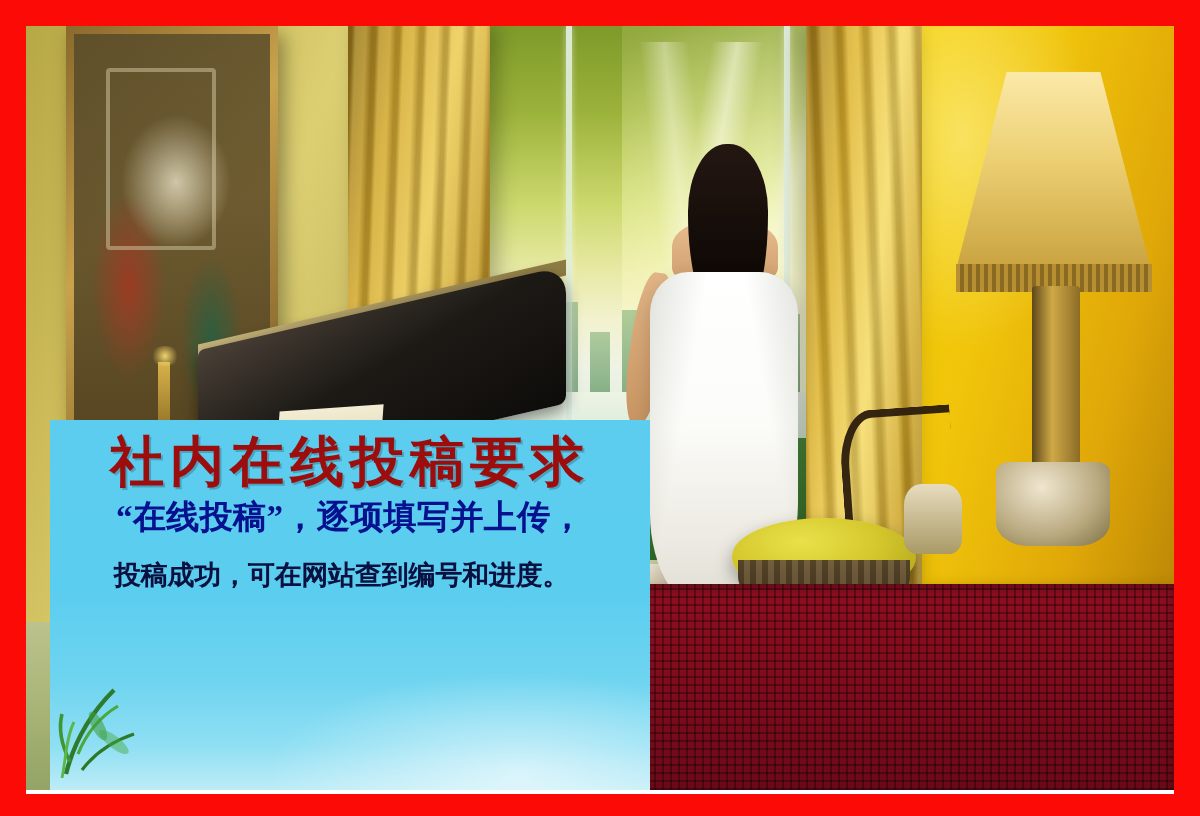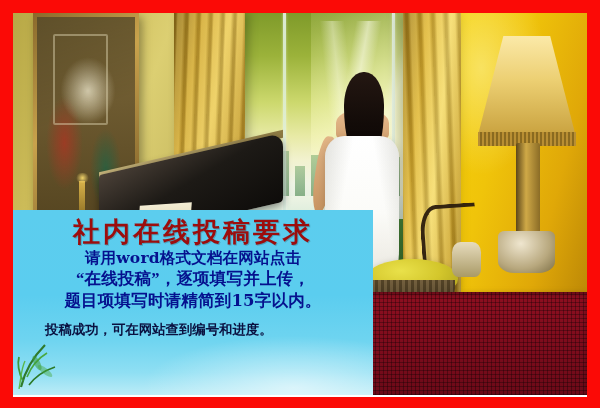--- a/index.html
+++ b/index.html
@@ -604,38 +604,36 @@
     <div class="stool-leg" style="right:25%"></div>
     <div class="console"></div>
     <div class="lamp-shade"></div>
     <div class="lamp-fringe"></div>
     <div class="lamp-stem"></div>
     <div class="lamp-base"></div>
     <div class="vase"></div>
 
     <div class="carpet"></div>
 
-    <div id="notice" style="left:0; top:197px; width:360px; height:185px;">
+    <div id="notice" style="left:12px; top:197px; width:300px; height:185px;">
 
       <svg class="sprig" viewBox="0 0 48 52">
         <path d="M6 50 C10 34 18 20 30 8" stroke="#2f7a2c" stroke-width="2.2" fill="none"></path>
         <path d="M8 44 C4 36 2 28 4 20" stroke="#3e9636" stroke-width="1.8" fill="none"></path>
         <path d="M12 40 C16 30 22 22 32 16" stroke="#4aa83f" stroke-width="1.6" fill="none"></path>
         <path d="M14 48 C20 40 28 34 40 30" stroke="#2c7a28" stroke-width="1.6" fill="none"></path>
         <path d="M4 52 C6 42 6 32 10 24" stroke="#5ab84a" stroke-width="1.4" fill="none"></path>
         <ellipse cx="22" cy="26" rx="3" ry="8" fill="#3d9a36" opacity=".55" transform="rotate(-28 22 26)"></ellipse>
         <ellipse cx="30" cy="34" rx="3" ry="9" fill="#47a83f" opacity=".45" transform="rotate(-52 30 34)"></ellipse>
       </svg>
 
       <h1 class="notice-title">社内在线投稿要求</h1>
 
       <div class="notice-p1">
-        <span class="ln ln1">请用word格式文档在网站点击</span>
         <span class="ln ln2">“在线投稿”，逐项填写并上传，</span>
-        <span class="ln ln3">题目项填写时请精简到15字以内。</span>
       </div>
 
       <div class="notice-p2">
         <span class="ln ln0">投稿成功，可在网站查到编号和进度。</span>
       </div>
     </div>
 
   </div>
 
   <div class="bottom-hair"></div>

